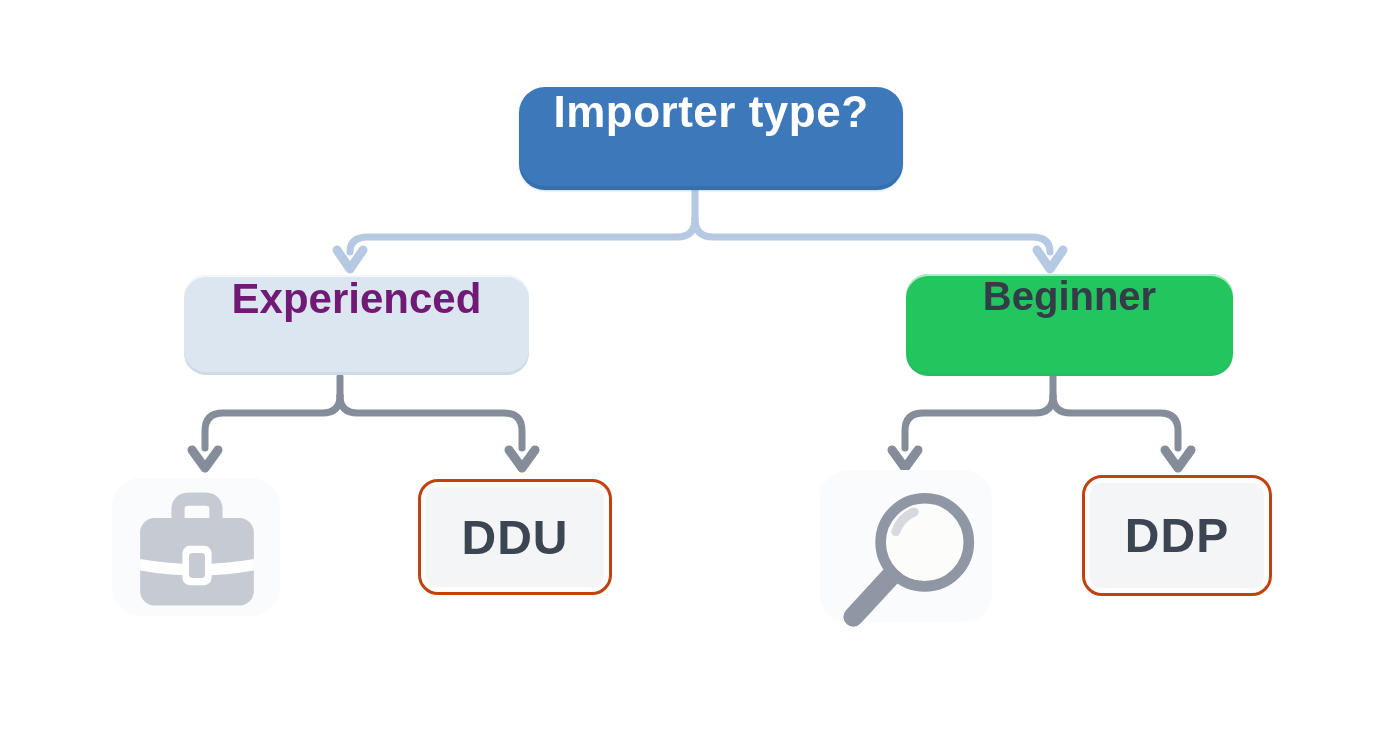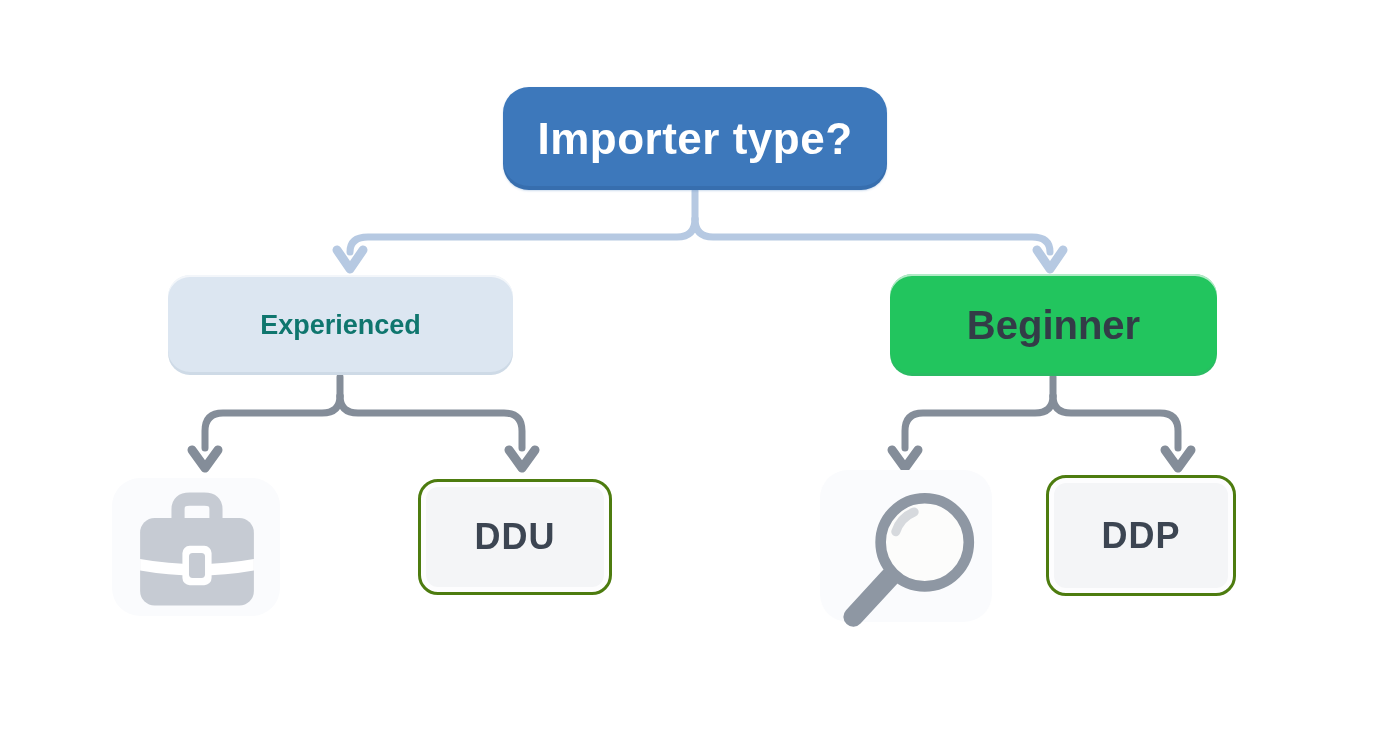--- a/index.html
+++ b/index.html
@@ -46,74 +46,74 @@
   .arrow-secondary {
     stroke: #848d99;
     stroke-width: 9;
     fill: none;
     stroke-linecap: round;
     stroke-linejoin: round;
   }
   .node {
     position: absolute;
     display: flex;
-    align-items: center;
     justify-content: center;
     font-weight: 700;
     box-sizing: border-box;
+    margin-left: 16px;
   }
   .node-root {
     left: 503px; top: 87px;
     width: 384px; height: 103px;
     background: #3d78bb;
     border-radius: 26px;
     color: #ffffff;
     font-size: 44px;
     box-shadow: inset 0 -4px 0 rgba(25, 65, 115, 0.18), 0 1px 2px rgba(61,120,187,0.25);
     letter-spacing: 0.5px;
   }
   .node-experienced {
     left: 168px; top: 275px;
     width: 345px; height: 100px;
     background: #dce6f1;
     border-radius: 22px;
-    color: #0f766e;
-    font-size: 27px;
+    color: #701a75;
+    font-size: 42px;
     box-shadow: inset 0 2px 0 rgba(255,255,255,0.65), inset 0 -3px 0 rgba(110,130,160,0.12);
   }
   .node-beginner {
     left: 890px; top: 274px;
     width: 327px; height: 102px;
     background: #22c55e;
     border-radius: 22px;
     color: #333c47;
     font-size: 40px;
     box-shadow: inset 0 2px 0 rgba(255,255,255,0.65), inset 0 -3px 0 rgba(110,120,140,0.12);
   }
   .leaf-box {
     position: absolute;
     display: flex;
     align-items: center;
     justify-content: center;
     background: #f4f5f7;
-    border: 3px solid #4d7c0f;
+    border: 3px solid #c2410c;
     border-radius: 20px;
     box-shadow: inset 0 0 0 5px #fdfdfe;
     color: #3c4552;
-    font-size: 36px;
+    font-size: 48px;
     font-weight: 700;
     letter-spacing: 1px;
     box-sizing: border-box;
   }
   .leaf-ddu {
     left: 418px; top: 479px;
     width: 194px; height: 116px;
   }
   .leaf-ddp {
-    left: 1046px; top: 475px;
+    left: 1082px; top: 475px;
     width: 190px; height: 121px;
   }
   .icon-tile {
     position: absolute;
     background: #fafbfd;
     border-radius: 28px;
   }
   .tile-briefcase {
     left: 112px; top: 478px;
     width: 168px; height: 138px;

